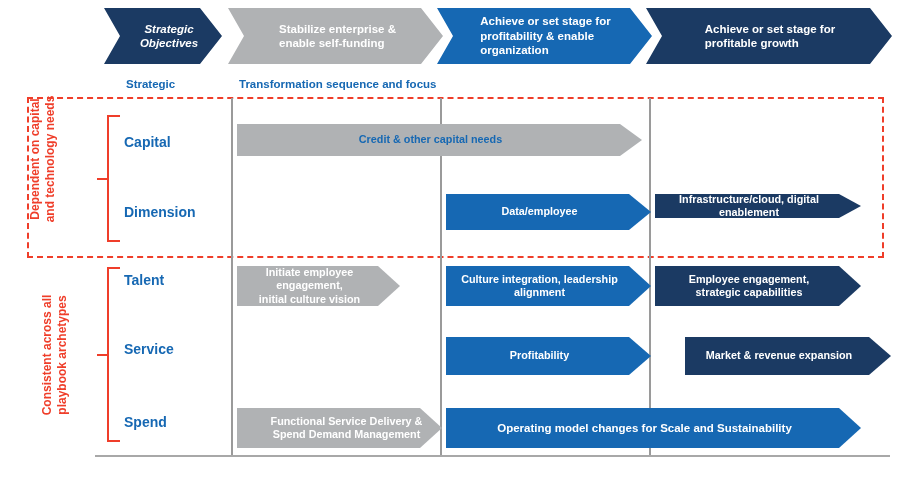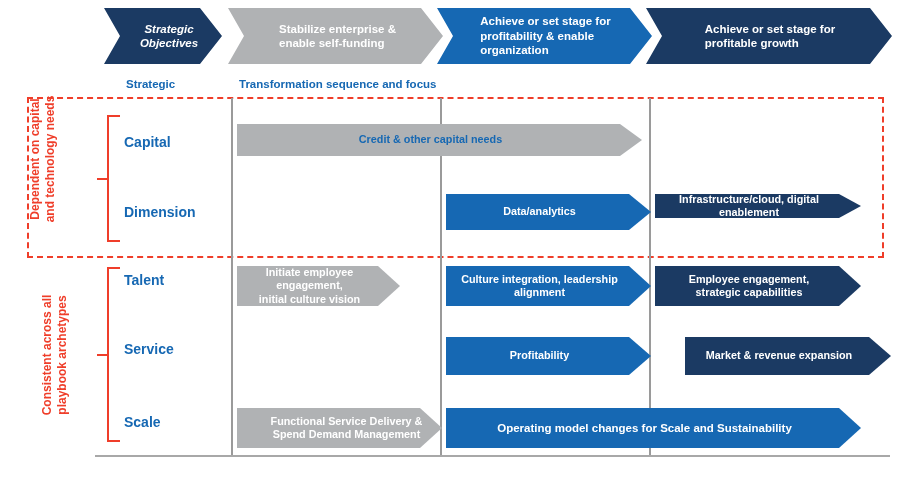--- a/index.html
+++ b/index.html
@@ -152,28 +152,28 @@
 
   <div class="grouplabel" style="left: -27px; top: 144px; width: 140px; height: 30px; white-space: pre-line;">Dependent on capital
 and technology needs</div>
   <div class="grouplabel" style="left: -15px; top: 340px; width: 140px; height: 30px; white-space: pre-line;">Consistent across all
 playbook archetypes</div>
 
   <div class="dimlabel" style="left:124px;top:134px;">Capital</div>
   <div class="dimlabel" style="left:124px;top:204px;">Dimension</div>
   <div class="dimlabel" style="left:124px;top:272px;">Talent</div>
   <div class="dimlabel" style="left:124px;top:341px;">Service</div>
-  <div class="dimlabel" style="left:124px;top:414px;">Scale</div>
+  <div class="dimlabel" style="left:124px;top:414px;">Spend</div>
 
   <div class="arrow plainarrow grey bodyarrow" style="left:237px;top:124px;width:405px;height:32px;color:#1668b3;">
     <span style="padding-right:18px;">Credit &amp; other capital needs</span>
   </div>
 
   <div class="arrow plainarrow blue bodyarrow" style="left:446px;top:194px;width:205px;height:36px;">
-    <span style="padding-right:18px;">Data/analytics</span>
+    <span style="padding-right:18px;">Data/employee</span>
   </div>
   <div class="arrow plainarrow navy bodyarrow" style="left:655px;top:194px;width:206px;height:24px;">
     <span style="padding-right:18px;white-space:pre-line;">Infrastructure/cloud, digital
 enablement</span>
   </div>
 
   <div class="arrow plainarrow grey bodyarrow" style="left:237px;top:266px;width:163px;height:40px;">
     <span style="padding-right:18px;white-space:pre-line;">Initiate employee engagement,
 initial culture vision</span>
   </div>

